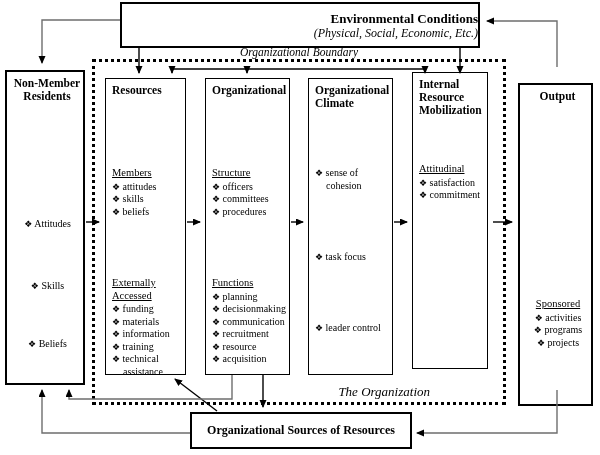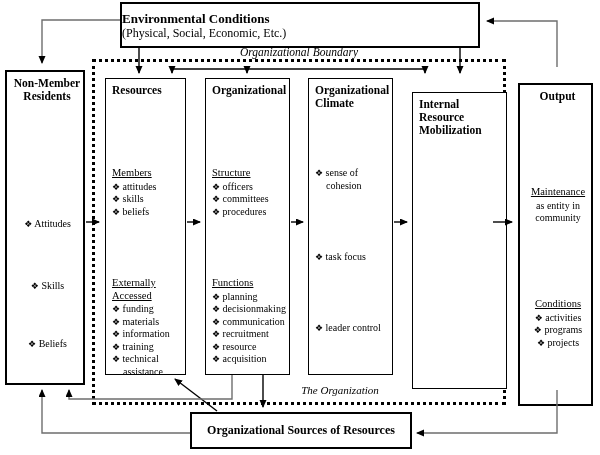--- a/index.html
+++ b/index.html
@@ -3,35 +3,35 @@
 <meta charset="utf-8">
 <style>
   html,body{margin:0;padding:0;background:#fff;}
   #diagram{
     position:relative;width:600px;height:455px;background:#fff;
     font-family:"Liberation Serif",serif;color:#000;overflow:hidden;
   }
   .env-box{
     position:absolute;left:120px;top:2px;width:360px;height:46px;
     border:2px solid #000;box-sizing:border-box;background:#fff;
-    display:flex;flex-direction:column;justify-content:center;text-align:left;z-index:2;
+    display:flex;flex-direction:column;justify-content:center;text-align:right;z-index:2;
   }
   .env-title{font-weight:bold;font-size:13px;line-height:15px;}
-  .env-sub{font-size:12px;line-height:14px;}
+  .env-sub{font-style:italic;font-size:12px;line-height:14px;}
   .boundary-rect{
     position:absolute;left:92px;top:59px;width:414px;height:346px;
     border:3px dotted #000;box-sizing:border-box;z-index:1;
   }
   .boundary-label{
     position:absolute;left:93px;top:46px;width:412px;text-align:center;
     font-style:italic;font-size:11.5px;z-index:2;
   }
   .org-label{
-    position:absolute;left:250px;top:384px;width:180px;text-align:center;
-    font-style:italic;font-size:11px;z-index:2;
+    position:absolute;left:250px;top:384px;width:180px;text-align:right;
+    font-style:italic;font-size:13px;z-index:2;
   }
   .sources-box{
     position:absolute;left:190px;top:412px;width:222px;height:37px;
     border:2px solid #000000;box-sizing:border-box;background:#fff;
     display:flex;align-items:center;justify-content:center;
     font-weight:bold;font-size:12px;z-index:2;
   }
   .col-box{
     position:absolute;border:1.6px solid #000;box-sizing:border-box;
     background:#fff;z-index:2;
@@ -118,31 +118,32 @@
       <div class="section" style="top: 88px;">
         <div class="bullet-item"><span class="bullet">❖</span> sense of cohesion</div>
       </div>
       <div class="section" style="top: 172px;">
         <div class="bullet-item"><span class="bullet">❖</span> task focus</div>
       </div>
       <div class="section" style="top: 243px;">
         <div class="bullet-item"><span class="bullet">❖</span> leader control</div>
       </div>
     </div>
-    <div class="col-box" style="left: 412px; top: 92px; width: 95px; height: 297px;">
+    <div class="col-box" style="left: 412px; top: 72px; width: 76px; height: 297px;">
       <div class="col-heading">Internal Resource Mobilization</div>
+      <div class="section" style="top: 90px;">
+        <div class="sec-title">Attitudinal</div>
+        <div class="bullet-item"><span class="bullet">❖</span> satisfaction</div>
+        <div class="bullet-item"><span class="bullet">❖</span> commitment</div>
+      </div>
     </div>
     <div class="col-box thick" style="left: 518px; top: 83px; width: 75px; height: 323px;">
       <div class="col-heading">Output</div>
-      <div class="section" style="top: 101px;">
-        <div class="sec-title">Maintenance</div>
-        <div class="sec-plain">as entity in community</div>
-      </div>
       <div class="section" style="top: 213px;">
-        <div class="sec-title">Conditions</div>
+        <div class="sec-title">Sponsored</div>
         <div class="bullet-item"><span class="bullet">❖</span> activities</div>
         <div class="bullet-item"><span class="bullet">❖</span> programs</div>
         <div class="bullet-item"><span class="bullet">❖</span> projects</div>
       </div>
     </div>
     <svg id="arrows" width="600" height="455">
     <defs>
       <marker id="ah" markerWidth="9" markerHeight="8" refX="7" refY="3.5" orient="auto" markerUnits="userSpaceOnUse">
         <path d="M0,0 L8,3.5 L0,7 z" fill="#000"></path>
       </marker>

